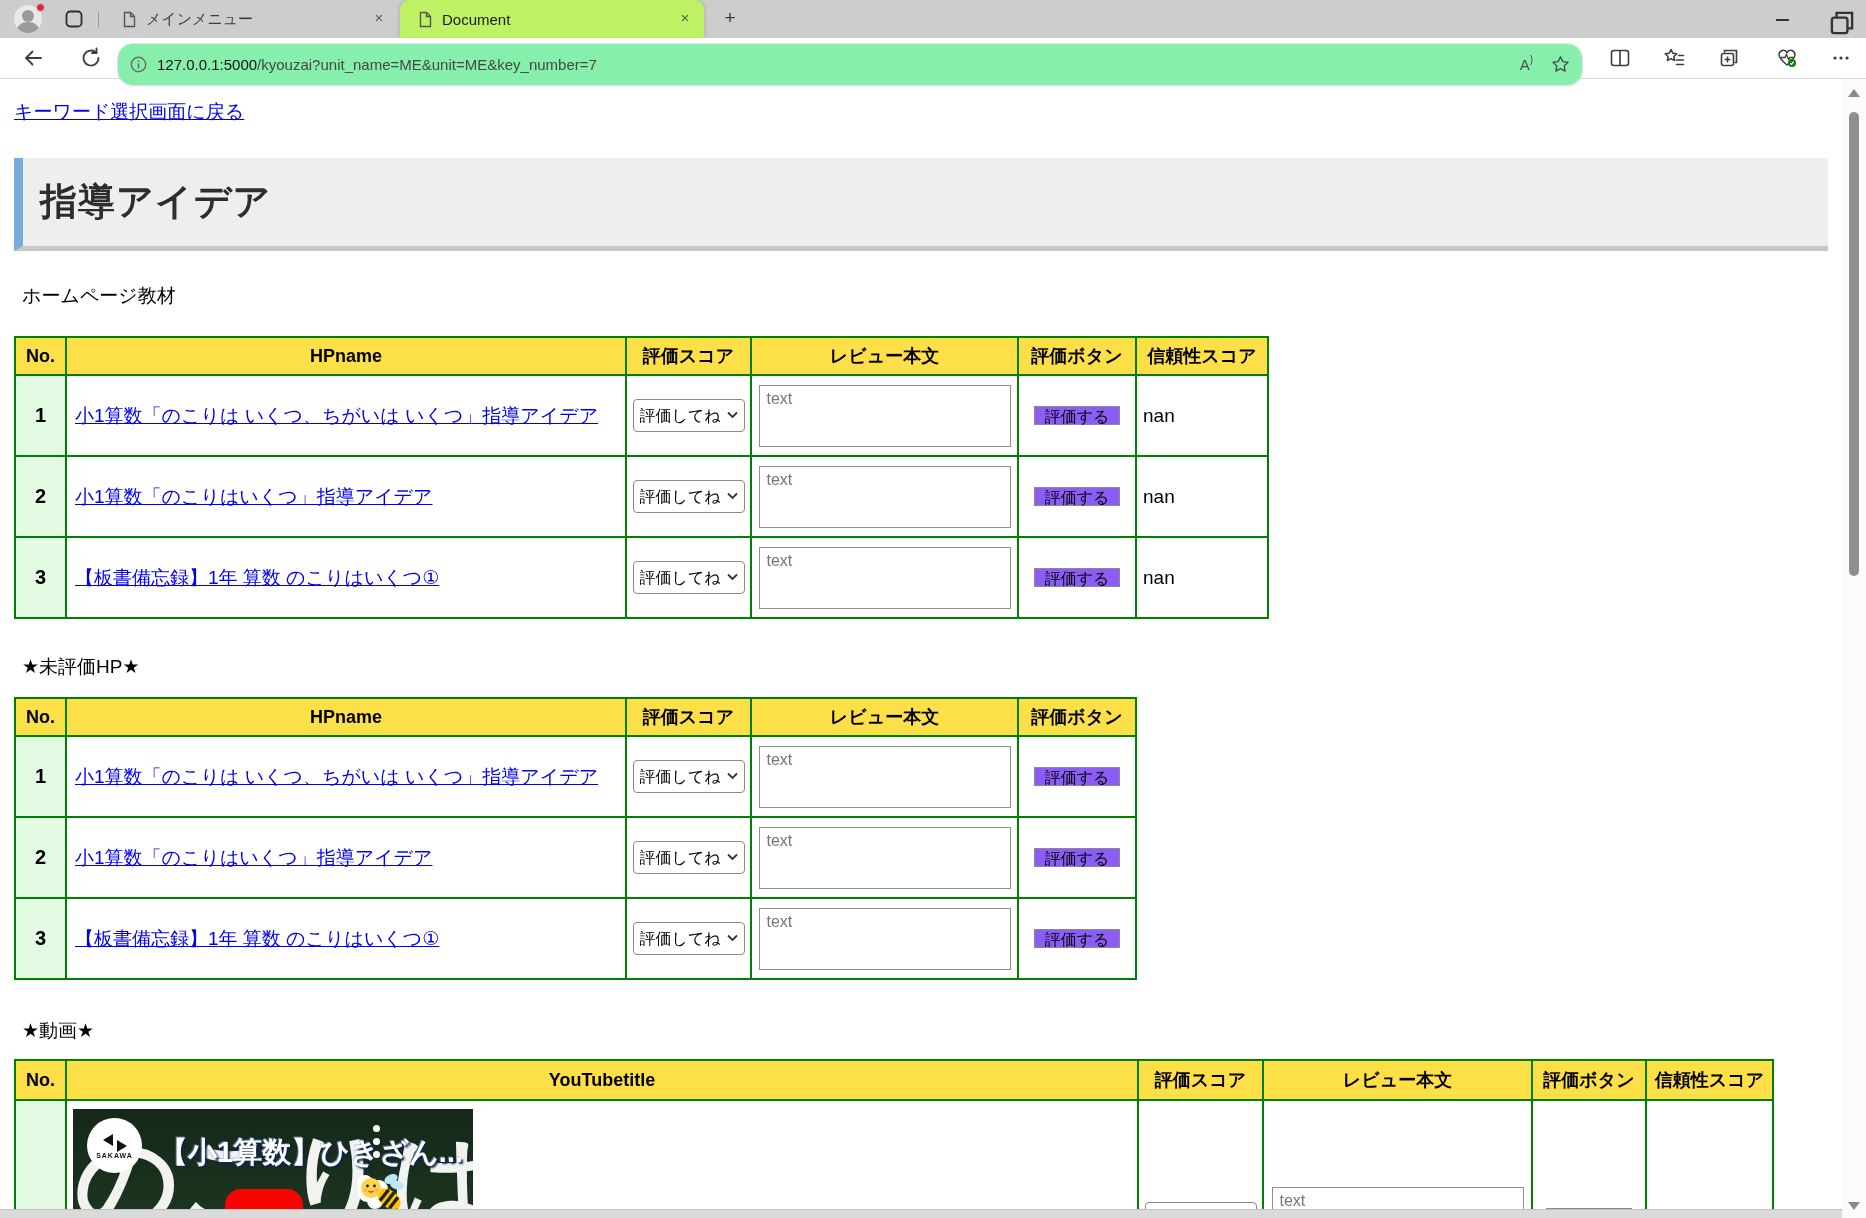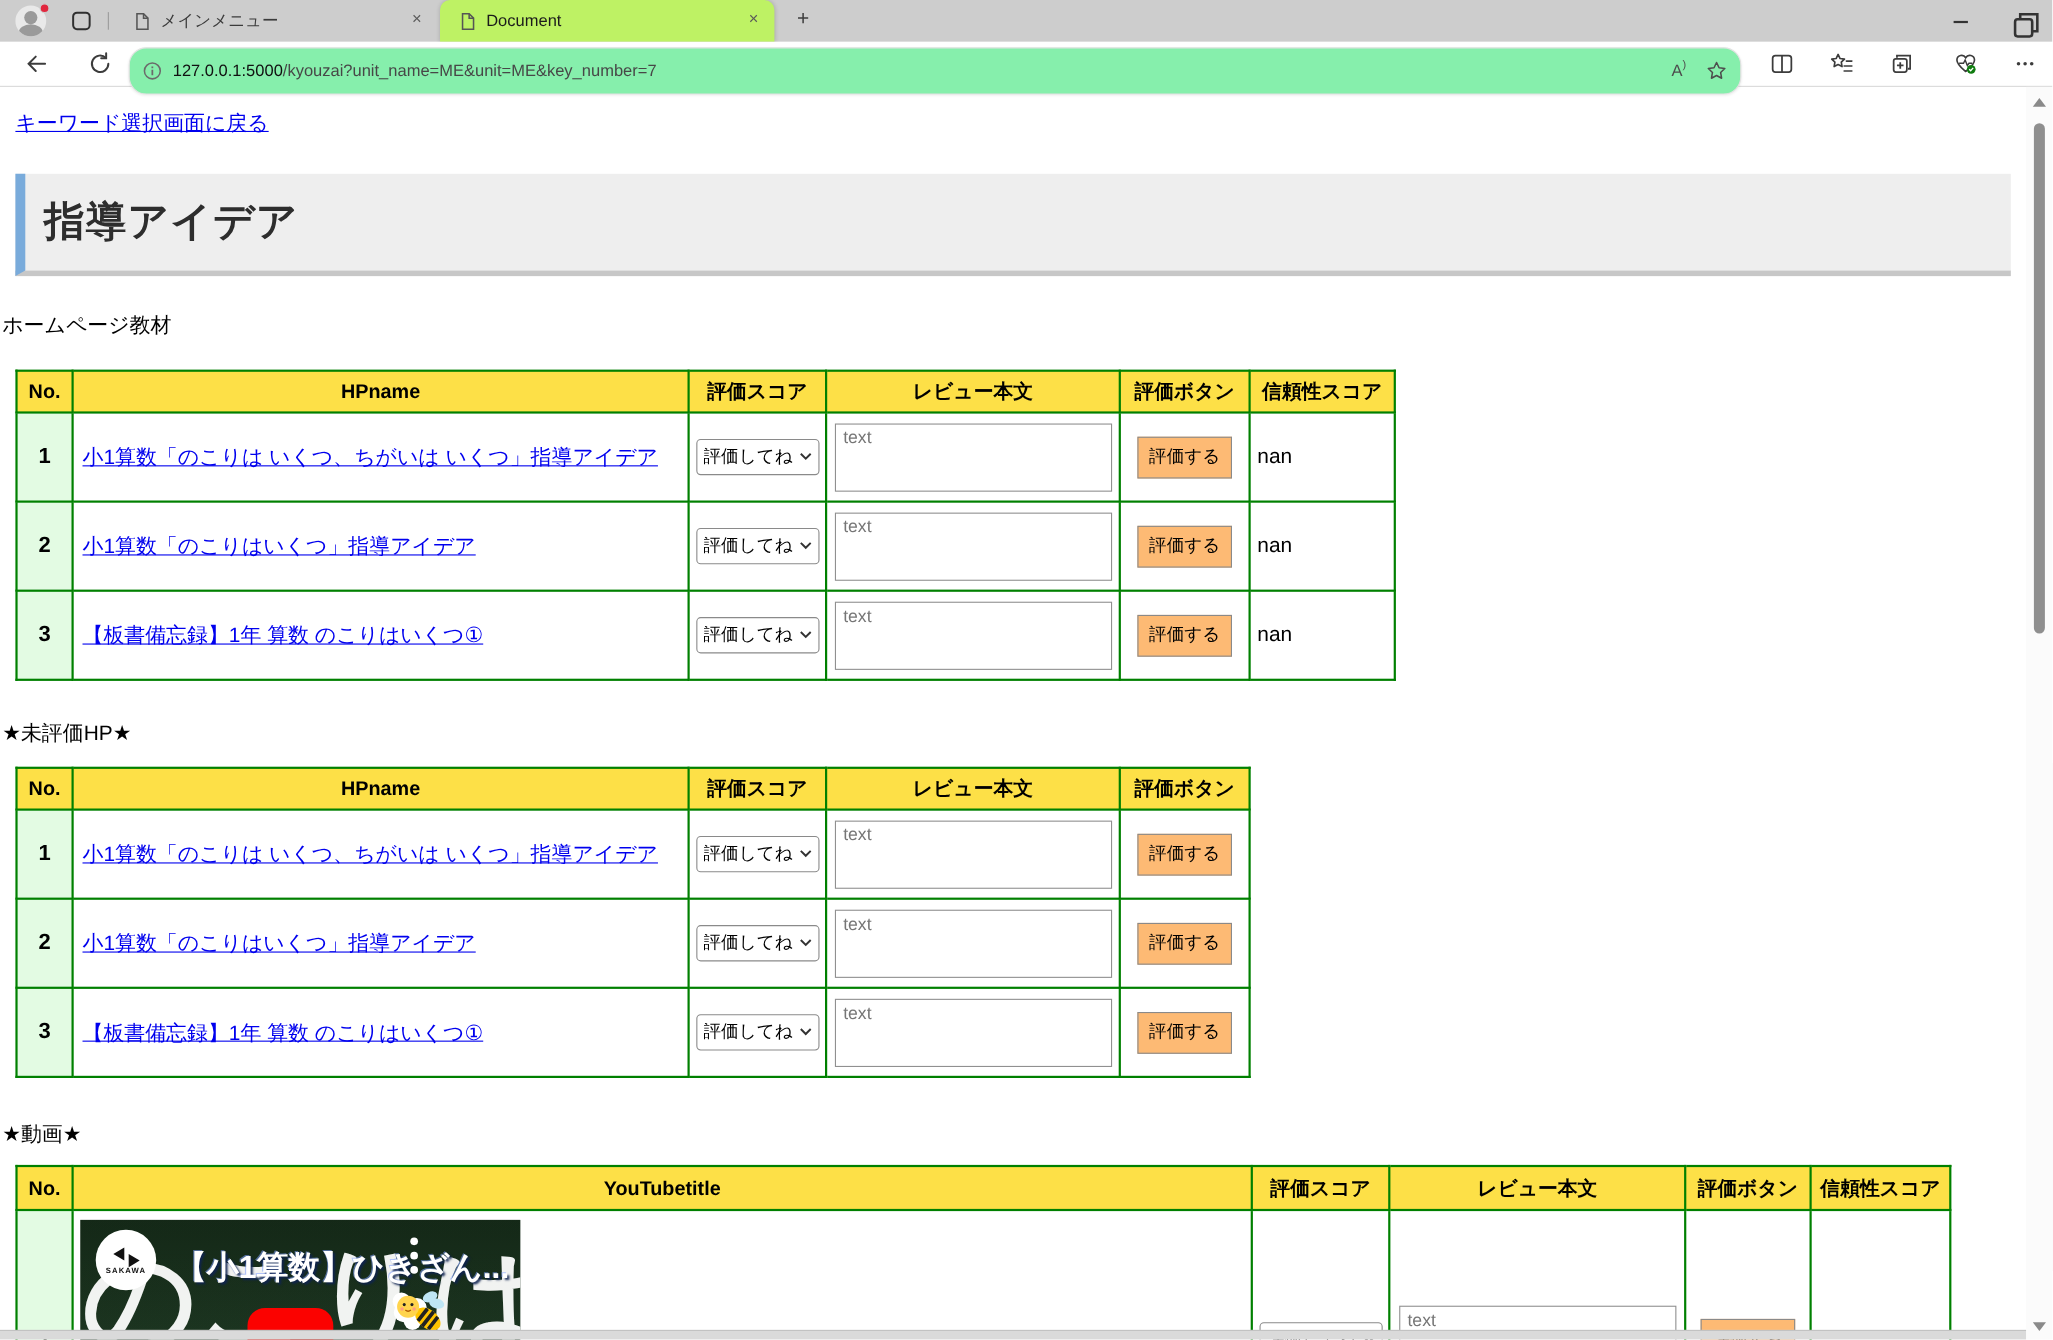--- a/index.html
+++ b/index.html
@@ -51,21 +51,21 @@
   .tb-right-ic { position:absolute; top:9px; width:22px; height:22px; }
 
   
   .content { position:absolute; top:80px; left:0; width:1842px; }
   .back-link { display:inline-block; margin:19px 0 0 14px; font-size:19px; color:#0000ee;
                text-decoration:underline; cursor:pointer; }
   .title-box { margin:33px 14px 0 14px; height:93px; background:#eeeeee;
                border-left:9px solid #79abdb; border-bottom:5px solid #c7c7c7;
                display:flex; align-items:center; }
   .title-box h1 { margin-left:17px; font-size:37px; font-weight:bold; color:#2d2d2d; letter-spacing:1px; }
-  .sec-heading { margin-left:2px; font-size:19px; color:#000; }
+  .sec-heading { margin-left:22px; font-size:19px; color:#000; }
   .sh-hp { margin-top:32px; }
   .sh-unrated { margin-top:35px; }
   .sh-video { margin-top:38px; }
 
   table { border-collapse:collapse; margin:27px 0 0 14px; table-layout:fixed; }
   th, td { border:2px solid #008000; }
   th { height:38px; background:#fde047; font-size:18px; font-weight:bold; color:#000; text-align:center; }
   td { height:81px; background:#fff; }
   .t-unrated { margin-top:17px; }
   .t-video { margin-top:15px; }
@@ -78,22 +78,22 @@
   .score-cell, .btn-cell, .review-cell { text-align:center; }
   .select-wrap { position:relative; display:inline-block; }
   select.score { width:112px; height:33px; font-size:16px; font-family:inherit; color:#000;
                  border:1px solid #8a8a8a; border-radius:4px; background:#fff;
                  -webkit-appearance:none; appearance:none; padding:0 22px 0 6px; }
   .select-chev { position:absolute; right:7px; top:12px; pointer-events:none; }
   textarea.review { width:252px; height:62px; border:1px solid #909090; font-size:16px;
                     font-family:inherit; padding:4px 7px; resize:none; color:#000; display:inline-block;
                     vertical-align:middle; background:#fff; }
   textarea.review::placeholder { color:#767676; }
-  button.evaluate { width:86px; height:38px; font-size:16px; font-family:inherit; color:#000;
-                    background:#fdba74; border:1px solid #8a8a8a; border-radius:0; cursor:pointer; }
+  button.evaluate { width:86px; height:19px; font-size:16px; font-family:inherit; color:#000;
+                    background:#8b5cf6; border:1px solid #8a8a8a; border-radius:0; cursor:pointer; }
   .rel-cell { font-size:19px; padding-left:6px; color:#000; }
   .t-video .review-cell, .t-video .score-cell, .t-video .btn-cell { vertical-align:middle; text-align:center; }
 
   
   .video-cell { padding:8px 0 0 6px; }
   .yt-thumb { position:relative; width:400px; height:225px; overflow:hidden; cursor:pointer;
               background:linear-gradient(180deg,#13251647 , transparent), linear-gradient(180deg,#152a18,#27472e); }
   .chalk { position:absolute; left:2px; top:4px; font-size:102px; font-weight:bold;
            color:rgba(255,255,255,.94); white-space:nowrap; letter-spacing:1px; }
   .yt-logo { position:absolute; left:14px; top:9px; width:55px; height:55px; border-radius:50%;

